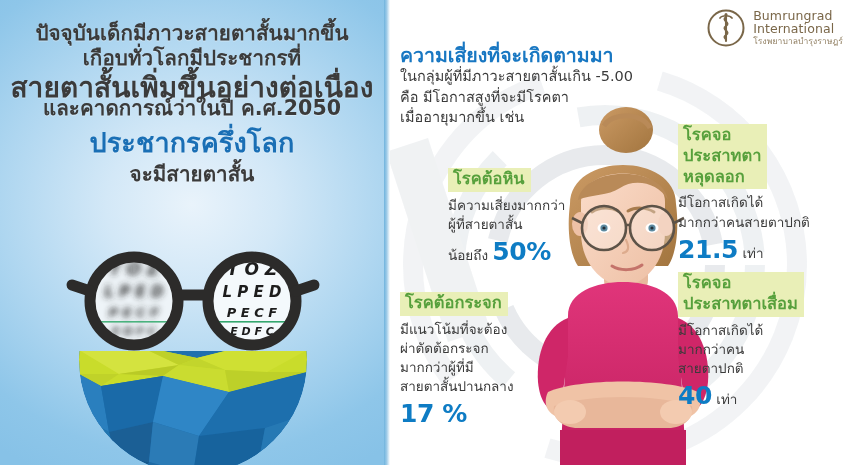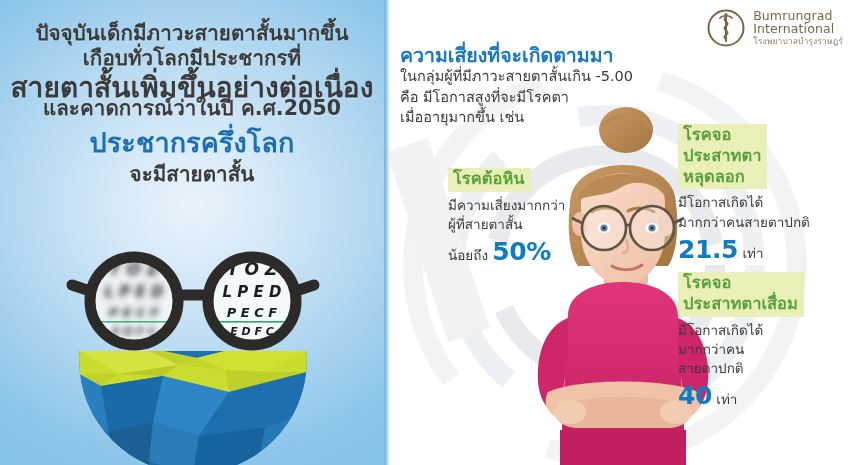--- a/index.html
+++ b/index.html
@@ -340,20 +340,32 @@
       <div class="block-body">
         <div>มีความเสี่ยงมากกว่า</div>
         <div>ผู้ที่สายตาสั้น</div>
         <div>
           <span>น้อยถึง</span>
           <span class="big">50%</span>
         </div>
       </div>
     </div>
 
+    <div class="block" id="block-cataract">
+      <div class="block-title">
+        <span class="tl">โรคต้อกระจก</span>
+      </div>
+      <div class="block-body">
+        <div>มีแนวโน้มที่จะต้อง</div>
+        <div>ผ่าตัดต้อกระจก</div>
+        <div>มากกว่าผู้ที่มี</div>
+        <div>สายตาสั้นปานกลาง</div>
+        <div class="big">17 %</div>
+      </div>
+    </div>
 
     <div class="block" id="block-retina">
       <div class="block-title">
         <span class="tl">โรคจอ</span>
         <span class="tl">ประสาทตา</span>
         <span class="tl">หลุดลอก</span>
       </div>
       <div class="block-body">
         <div>มีโอกาสเกิดได้</div>
         <div>มากกว่าคนสายตาปกติ</div>

